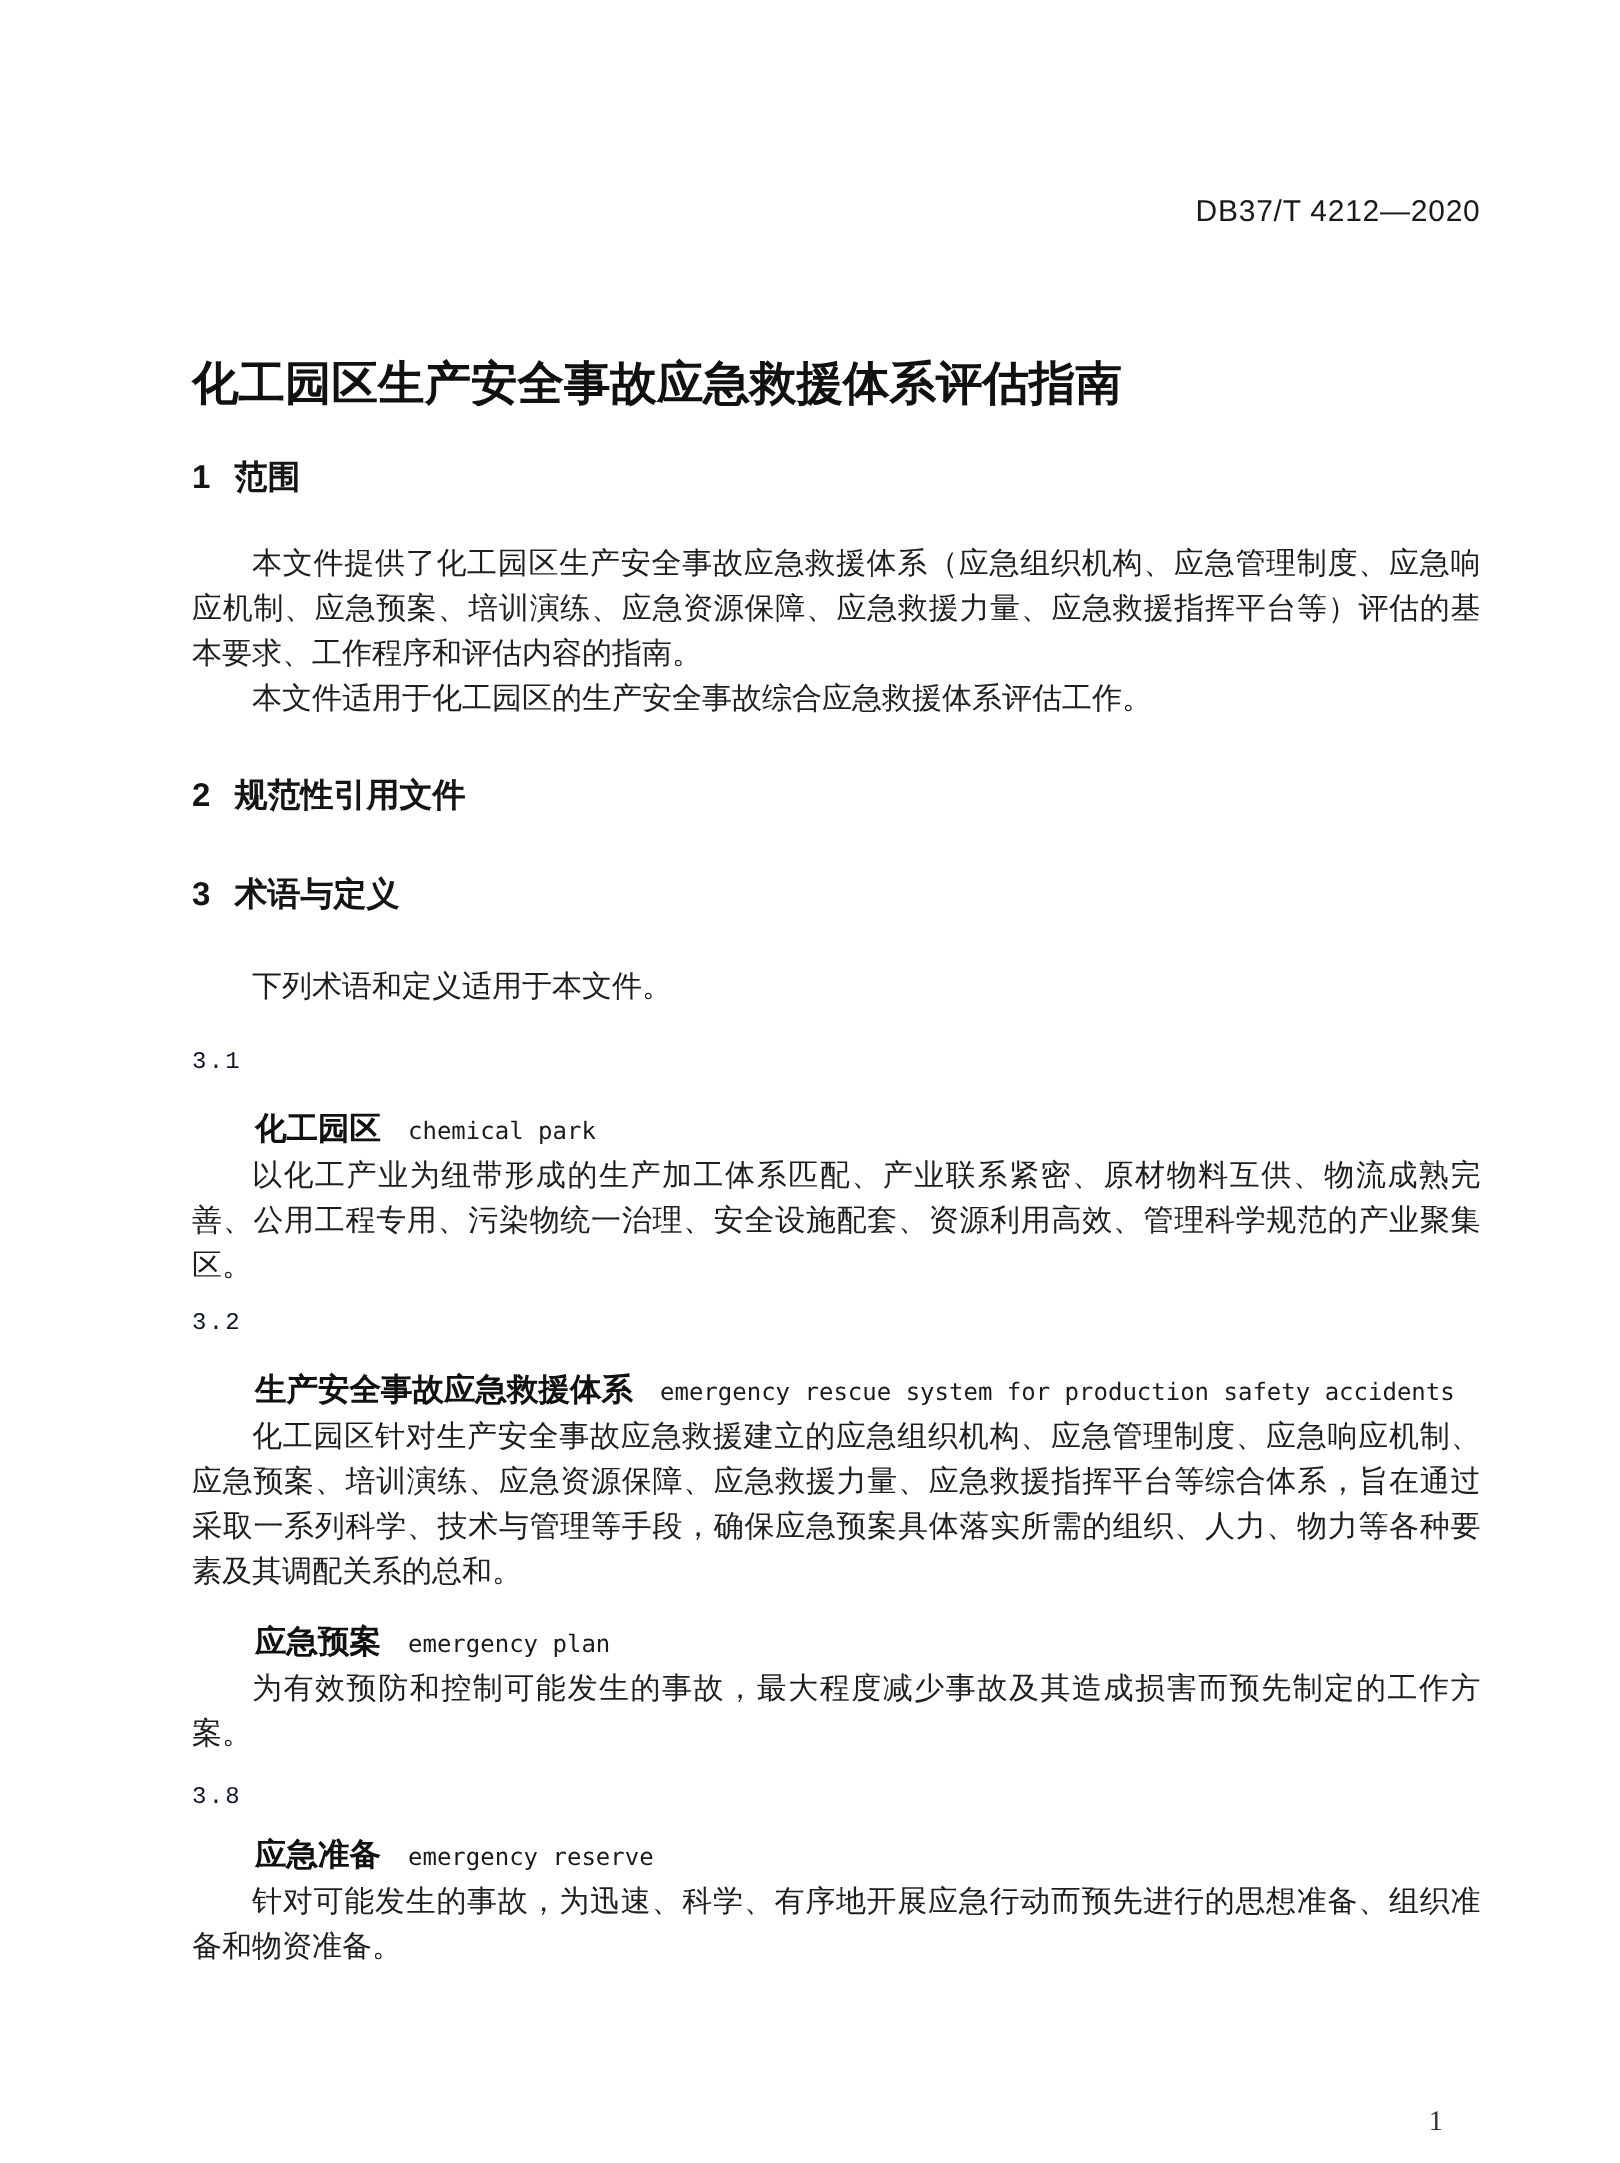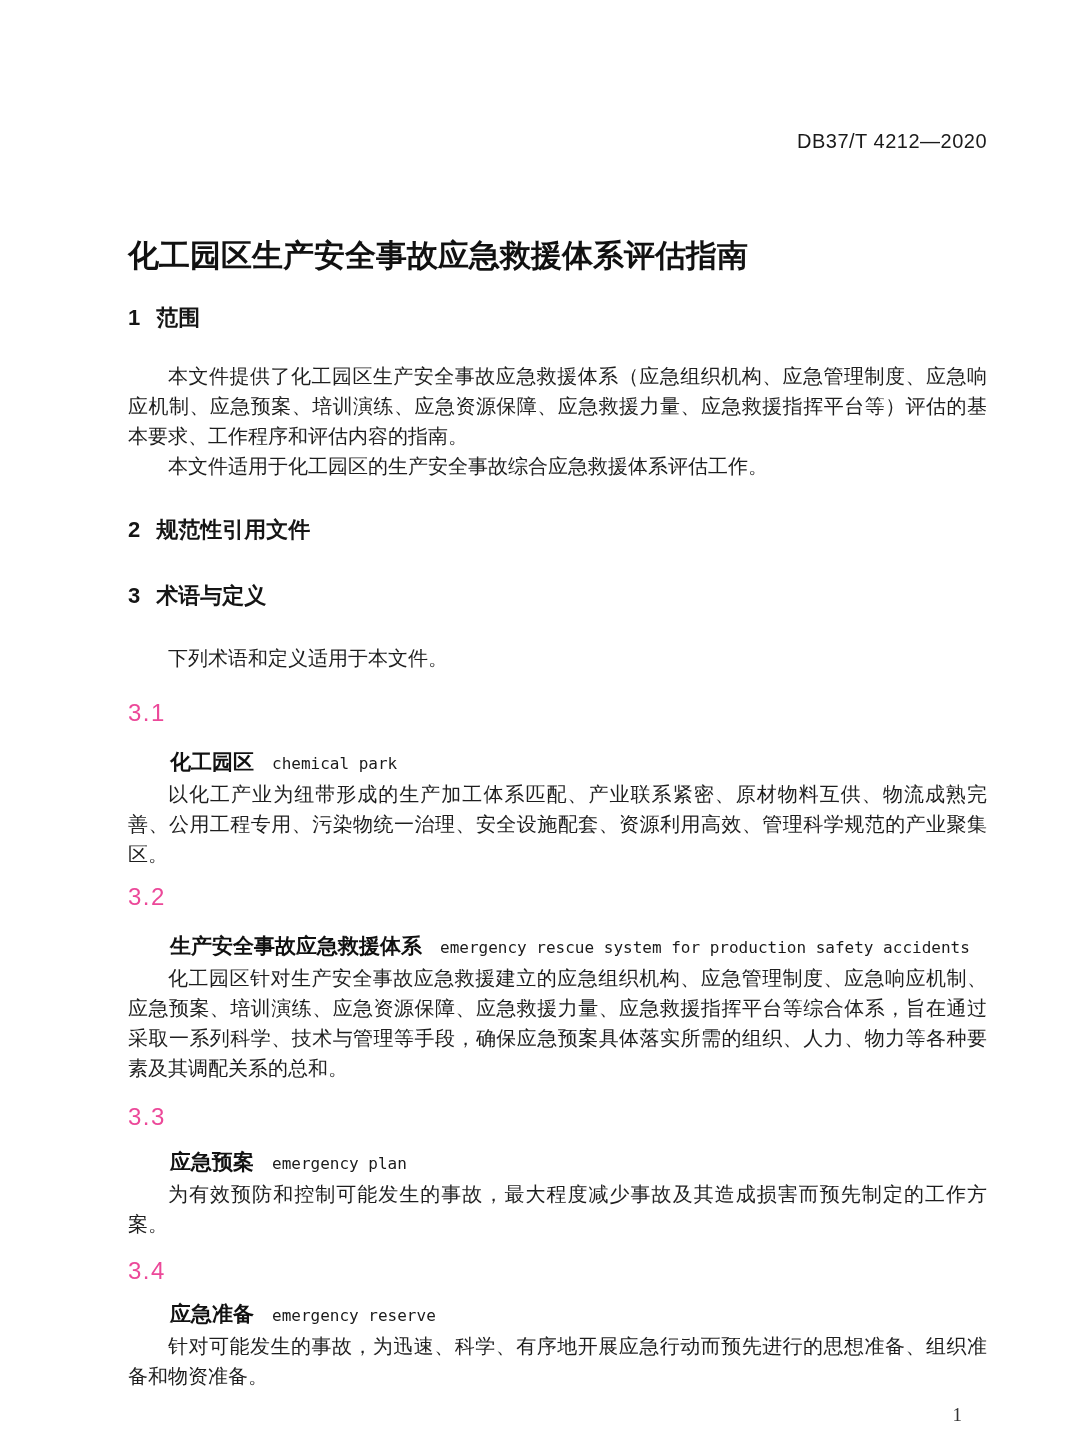--- a/index.html
+++ b/index.html
@@ -52,24 +52,24 @@
     line-height: 30px;
     text-indent: 2em;
     text-align: justify;
     color: #1e1e1e;
   }
   .para.cont {
     margin-top: 0;
   }
   .clause-num {
     margin-top: 26px;
-    font-family: Liberation Sans, sans-serif;
-    font-size: 24px;
+    font-family: Liberation Mono, monospace;
+    font-size: 16px;
     letter-spacing: 1.5px;
-    color: #ec4899;
+    color: #0f172a;
   }
   .term-line {
     margin-top: 20px;
     padding-left: 2em;
     font-size: 21px;
     line-height: 30px;
   }
   .term-zh {
     font-family: "Liberation Sans", "DejaVu Sans", sans-serif;
     font-weight: bold;
@@ -127,27 +127,26 @@
     <span class="term-zh">化工园区</span><span class="term-en">chemical park</span>
   </div>
   <p class="definition">以化工产业为纽带形成的生产加工体系匹配、产业联系紧密、原材物料互供、物流成熟完善、公用工程专用、污染物统一治理、安全设施配套、资源利用高效、管理科学规范的产业聚集区。</p>
 
   <div class="clause-num" style="margin-top:14px;">3.2</div>
   <div class="term-line">
     <span class="term-zh">生产安全事故应急救援体系</span><span class="term-en">emergency rescue system for production safety accidents</span>
   </div>
   <p class="definition">化工园区针对生产安全事故应急救援建立的应急组织机构、应急管理制度、应急响应机制、应急预案、培训演练、应急资源保障、应急救援力量、应急救援指挥平台等综合体系，旨在通过采取一系列科学、技术与管理等手段，确保应急预案具体落实所需的组织、人力、物力等各种要素及其调配关系的总和。</p>
 
-  <div class="clause-num" style="margin-top:20px;">3.3</div>
   <div class="term-line" style="margin-top:16px;">
     <span class="term-zh">应急预案</span><span class="term-en">emergency plan</span>
   </div>
   <p class="definition">为有效预防和控制可能发生的事故，最大程度减少事故及其造成损害而预先制定的工作方案。</p>
 
-  <div class="clause-num" style="margin-top:18px;">3.4</div>
+  <div class="clause-num" style="margin-top:18px;">3.8</div>
   <div class="term-line" style="margin-top:14px;">
     <span class="term-zh">应急准备</span><span class="term-en">emergency reserve</span>
   </div>
   <p class="definition">针对可能发生的事故，为迅速、科学、有序地开展应急行动而预先进行的思想准备、组织准备和物资准备。</p>
 
   <div class="page-number">1</div>
 
 </div>
 
 </body></html>

